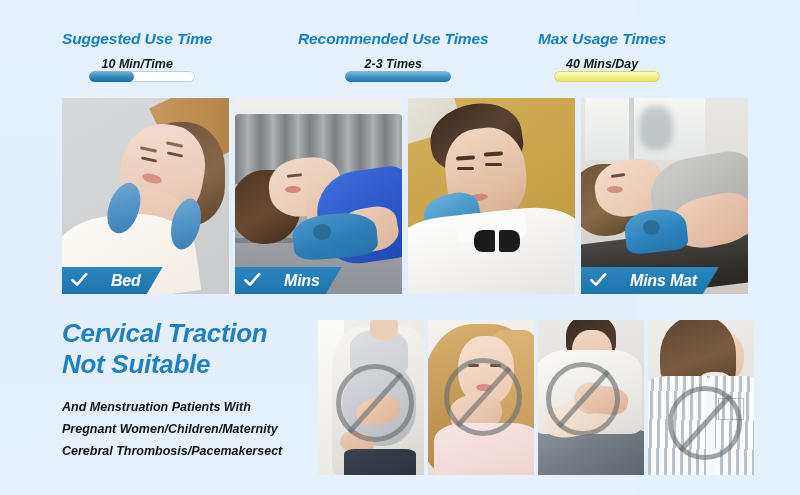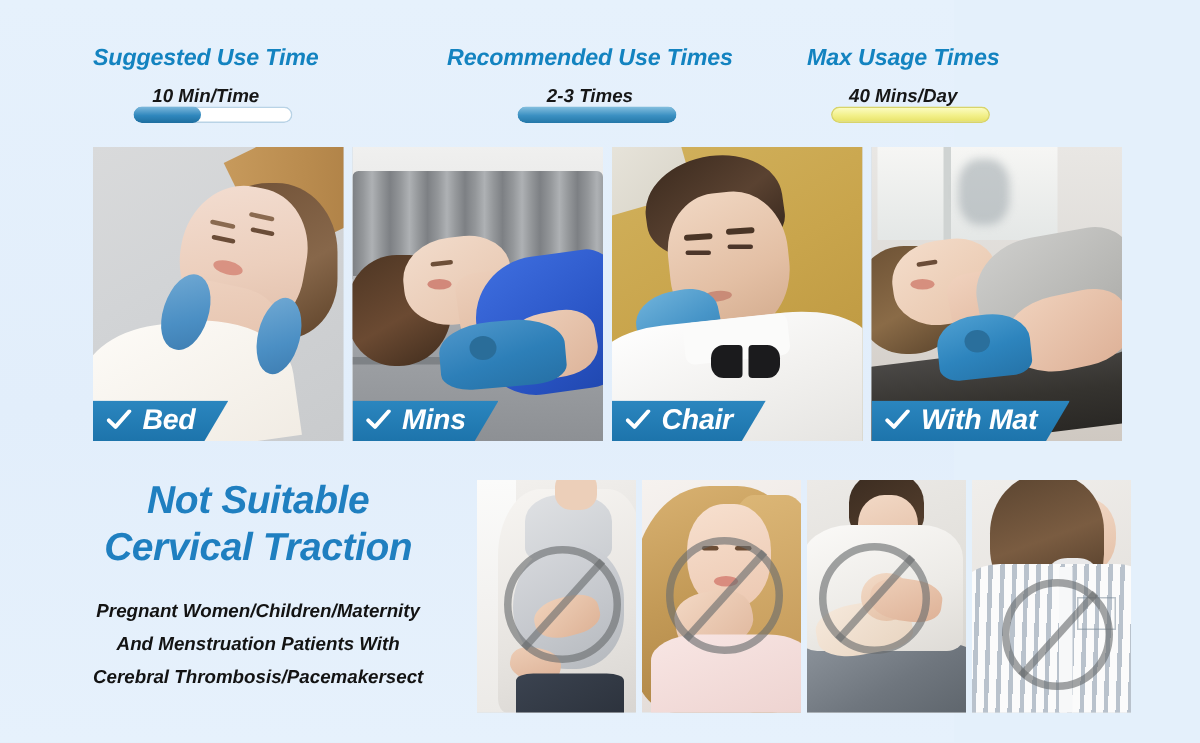--- a/index.html
+++ b/index.html
@@ -12,21 +12,20 @@
     overflow: hidden;
     background: #e4f0fb;
     font-family: "Liberation Sans", sans-serif;
   }
 
   .page {
     position: relative;
     width: 636px;
     height: 495px;
     background: linear-gradient(180deg, #e6f1fc 0%, #e2eefb 55%, #e6f1fc 100%);
-    text-align: center;
   }
 
   
   .metrics {
     position: absolute;
     left: 0;
     top: 30px;
     width: 800px;
     height: 60px;
   }
@@ -517,26 +516,27 @@
     clip-path: polygon(0 0, 100% 0, calc(100% - 16px) 100%, 0 100%);
     box-sizing: border-box;
   }
   .check-icon {
     width: 17px;
     height: 15px;
     flex: none;
     margin-right: 7px;
   }
   .label-text {
-    font-size: 19px;
+    font-size: 16px;
     font-weight: bold;
     font-style: italic;
     color: #ffffff;
     white-space: nowrap;
     letter-spacing: -0.2px;
+    margin-left: 16px;
   }
 
   
   .bottom-left {
     position: absolute;
     left: 62px;
     top: 318px;
   }
   .not-suitable-title {
     font-size: 26px;
@@ -742,26 +742,20 @@
         <div class="p3-face"></div>
         <div class="p3-brow1"></div>
         <div class="p3-brow2"></div>
         <div class="p3-eye1"></div>
         <div class="p3-eye2"></div>
         <div class="p3-lips"></div>
         <div class="p3-dev"></div>
         <div class="p3-shirt"></div>
         <div class="p3-collar"></div>
         <div class="p3-bowtie"></div>
-      </div>
-      <div class="card-label">
-        <svg class="check-icon" viewBox="0 0 17 15">
-          <path d="M1.5 7.2 L6 11.6 L15.2 1.2" fill="none" stroke="#ffffff" stroke-width="2.6" stroke-linecap="round" stroke-linejoin="round"></path>
-        </svg>
-        <span class="label-text">Chair</span>
       </div>
     </div>
 
     <div class="card card-4">
       <div class="photo">
         <div class="p4-bg"></div>
         <div class="p4-window"></div>
         <div class="p4-winbar"></div>
         <div class="p4-blur"></div>
         <div class="p4-mat"></div>
@@ -772,34 +766,34 @@
         <div class="p4-neck"></div>
         <div class="p4-top"></div>
         <div class="p4-arm"></div>
         <div class="p4-dev"></div>
         <div class="p4-devhole"></div>
       </div>
       <div class="card-label">
         <svg class="check-icon" viewBox="0 0 17 15">
           <path d="M1.5 7.2 L6 11.6 L15.2 1.2" fill="none" stroke="#ffffff" stroke-width="2.6" stroke-linecap="round" stroke-linejoin="round"></path>
         </svg>
-        <span class="label-text">With Mat</span>
+        <span class="label-text">Mins Mat</span>
       </div>
     </div>
 
   </div>
 
   <div class="bottom-left">
     <div class="not-suitable-title">
+      <div>Cervical Traction</div>
       <div>Not Suitable</div>
-      <div>Cervical Traction</div>
     </div>
     <div class="not-suitable-body">
+      <div>And Menstruation Patients With</div>
       <div>Pregnant Women/Children/Maternity</div>
-      <div>And Menstruation Patients With</div>
       <div>Cerebral Thrombosis/Pacemakersect</div>
     </div>
   </div>
 
   <div class="strip">
 
     <div class="strip-cell">
       <div class="strip-photo">
         <div class="s1-bg"></div>
         <div class="s1-win"></div>

